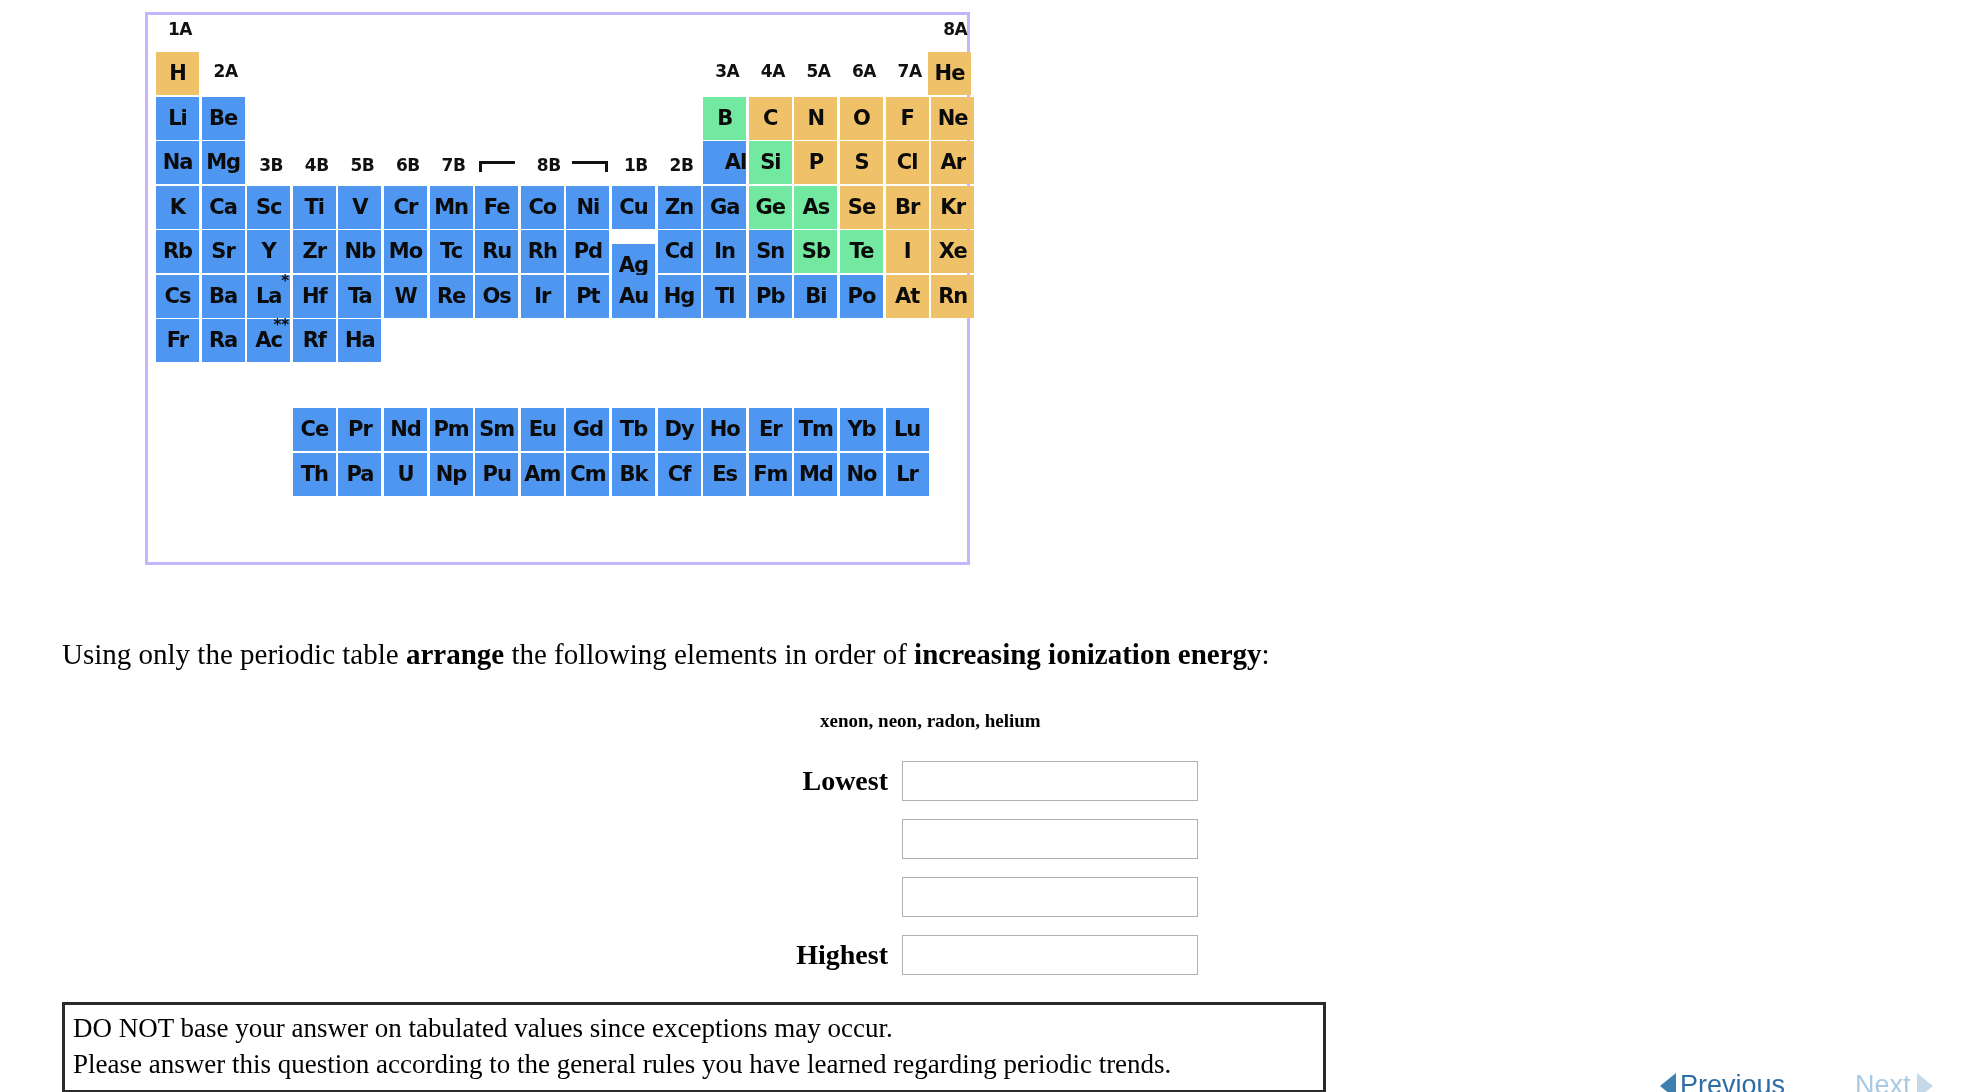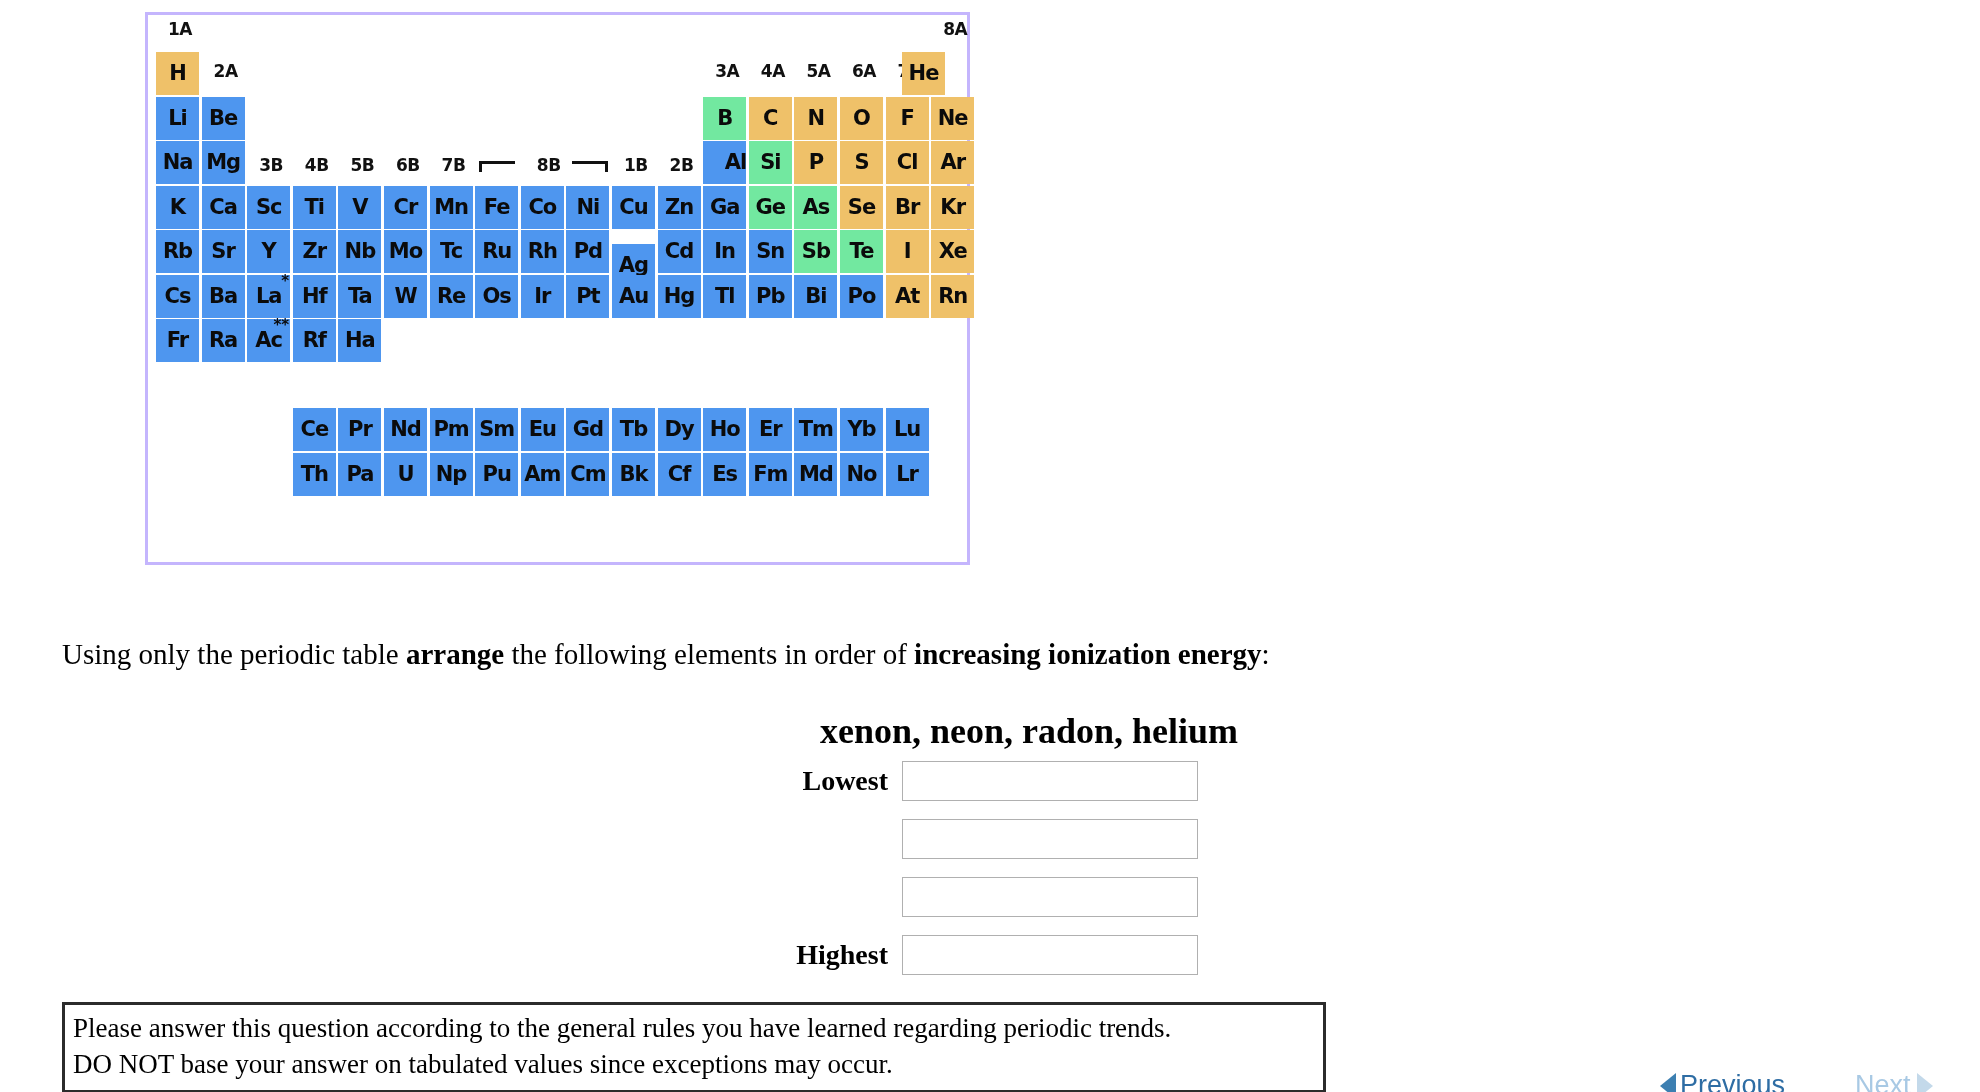--- a/index.html
+++ b/index.html
@@ -87,21 +87,21 @@
     line-height: 1.2;
     white-space: nowrap;
     font-family: Liberation Serif, serif;
   }
   #question-line b { font-weight: bold; }
 
   #element-list {
     position: absolute;
     left: 820px;
     top: 710px;
-    font-size: 36px;
+    font-size: 19px;
     font-weight: bold;
     white-space: nowrap;
   }
 
   #answer-block {
     position: absolute;
     left: 790px;
     top: 752px;
     width: 510px;
   }
@@ -205,21 +205,21 @@
       <div class="grouplabel" style="left: 521.6px; top: 140px;">2B</div>
       <div class="grouplabel" style="left: 567.2px; top: 46px;">3A</div>
       <div class="grouplabel" style="left: 612.8px; top: 46px;">4A</div>
       <div class="grouplabel" style="left: 658.4px; top: 46px;">5A</div>
       <div class="grouplabel" style="left: 704px; top: 46px;">6A</div>
       <div class="grouplabel" style="left: 749.6px; top: 46px;">7A</div>
       <div class="grouplabel" style="left: 795.2px; top: 4px;">8A</div>
       <div class="cell orange" style="left: 8px; top: 37px;">
         <span>H</span>
       </div>
-      <div class="cell orange" style="left: 754px; top: 37px;">
+      <div class="cell orange" style="left: 780px; top: 37px;">
         <span>He</span>
       </div>
       <div class="cell blue" style="left: 8px; top: 81.5px;">
         <span>Li</span>
       </div>
       <div class="cell blue" style="left: 53.6px; top: 81.5px;">
         <span>Be</span>
       </div>
       <div class="cell green" style="left: 555.2px; top: 81.5px;">
         <span>B</span>
@@ -547,22 +547,22 @@
     <input class="answer-input" type="text" value="" style="">
   </div>
   <div class="answer-row">
     <div class="answer-label">Highest</div>
     <input class="answer-input" type="text" value="" style="">
   </div>
 </div>
 
 <div id="note-box">
   <div class="note-inner">
+    <div class="note-line">DO NOT base your answer on tabulated values since exceptions may occur.</div>
     <div class="note-line">Please answer this question according to the general rules you have learned regarding periodic trends.</div>
-    <div class="note-line">DO NOT base your answer on tabulated values since exceptions may occur.</div>
   </div>
 </div>
 
 <div id="footer-nav">
   <div class="nav-btn" id="nav-previous">
     <span class="chev chev-left"></span>
     <span>Previous</span>
   </div>
   <div class="nav-btn" id="nav-next">
     <span>Next</span>

